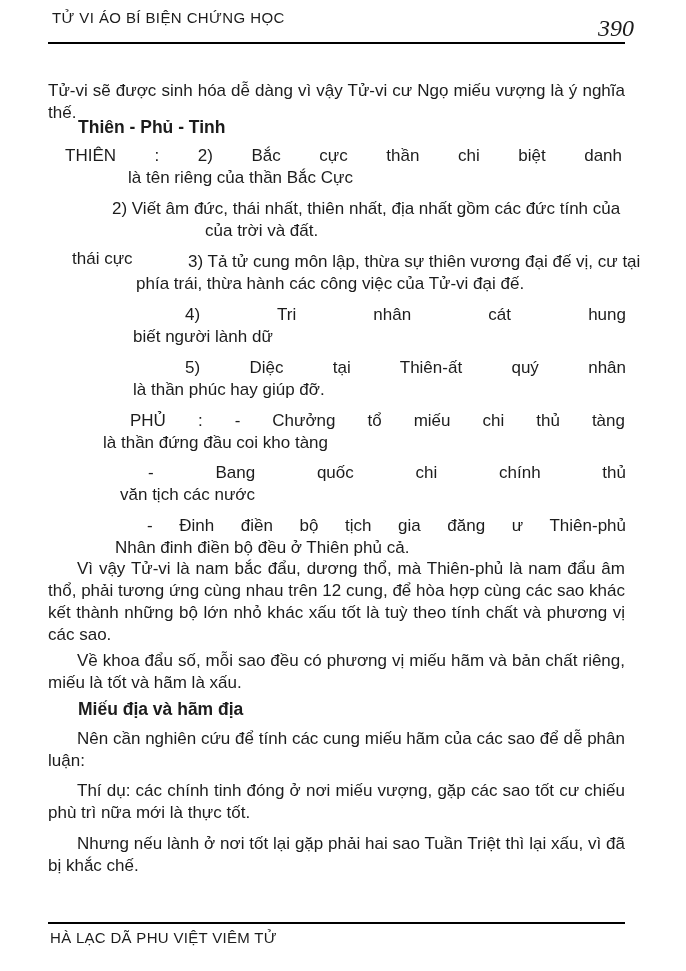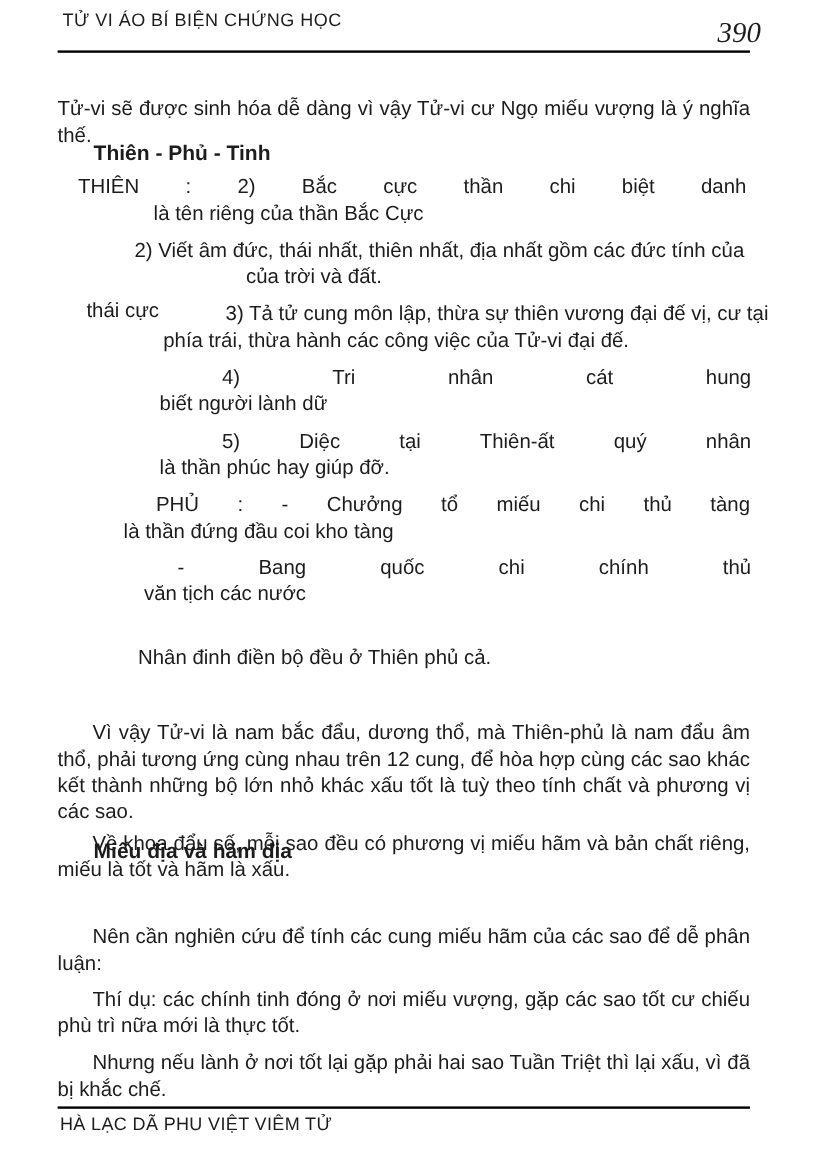--- a/index.html
+++ b/index.html
@@ -18,21 +18,21 @@
   .spread{
     font-size:17px;line-height:22px;
     text-align:justify;
     text-align-last:justify;
     -moz-text-align-last:justify;
   }
   .para{
     font-size:17px;line-height:22px;
     text-align:justify;
   }
-  .indent{text-indent:29px;margin-top:42px;}
+  .indent{text-indent:29px;}
   .heading{font-size:17.5px;line-height:22px;font-weight:bold;white-space:nowrap;}
   .running-title{font-size:15px;line-height:20px;letter-spacing:0.4px;white-space:nowrap;}
   .page-number{font-family:"Liberation Serif",serif;font-size:24px;line-height:22px;font-style:italic;}
   .rule{background:#000000;}
   .footer-text{font-size:15px;line-height:20px;letter-spacing:0.3px;white-space:nowrap;}
 </style>
 </head>
 <body>
 
 <div class="page">
@@ -60,20 +60,21 @@
 
   <div class="abs spread" style="left:185px;top:357px;width:441px;">5) Diệc tại Thiên-ất quý nhân</div>
   <div class="abs line" style="left:133px;top:379px;">là thần phúc hay giúp đỡ.</div>
 
   <div class="abs spread" style="left:130px;top:410px;width:495px;">PHỦ : - Chưởng tổ miếu chi thủ tàng</div>
   <div class="abs line" style="left:103px;top:432px;">là thần đứng đầu coi kho tàng</div>
 
   <div class="abs spread" style="left:148px;top:462px;width:478px;">- Bang quốc chi chính thủ</div>
   <div class="abs line" style="left:120px;top:484px;">văn tịch các nước</div>
 
+  <div class="abs spread" style="left:147px;top:515px;width:479px;">- Đinh điền bộ tịch gia đăng ư Thiên-phủ</div>
   <div class="abs line" style="left:115px;top:537px;">Nhân đinh điền bộ đều ở Thiên phủ cả.</div>
 
   <div class="abs para indent" style="left:48px;top:558px;width:577px;">Vì vậy Tử-vi là nam bắc đẩu, dương thổ, mà Thiên-phủ là nam đẩu âm thổ, phải tương ứng cùng nhau trên 12 cung, để hòa hợp cùng các sao khác kết thành những bộ lớn nhỏ khác xấu tốt là tuỳ theo tính chất và phương vị các sao.</div>
   <div class="abs para indent" style="left:48px;top:650px;width:577px;">Về khoa đẩu số, mỗi sao đều có phương vị miếu hãm và bản chất riêng, miếu là tốt và hãm là xấu.</div>
 
   <div class="abs heading" style="left:78px;top:698px;">Miếu địa và hãm địa</div>
   <div class="abs para indent" style="left:48px;top:728px;width:577px;">Nên cần nghiên cứu để tính các cung miếu hãm của các sao để dễ phân luận:</div>
   <div class="abs para indent" style="left:48px;top:780px;width:577px;">Thí dụ: các chính tinh đóng ở nơi miếu vượng, gặp các sao tốt cư chiếu phù trì nữa mới là thực tốt.</div>
   <div class="abs para indent" style="left:48px;top:833px;width:577px;">Nhưng nếu lành ở nơi tốt lại gặp phải hai sao Tuần Triệt thì lại xấu, vì đã bị khắc chế.</div>
 

